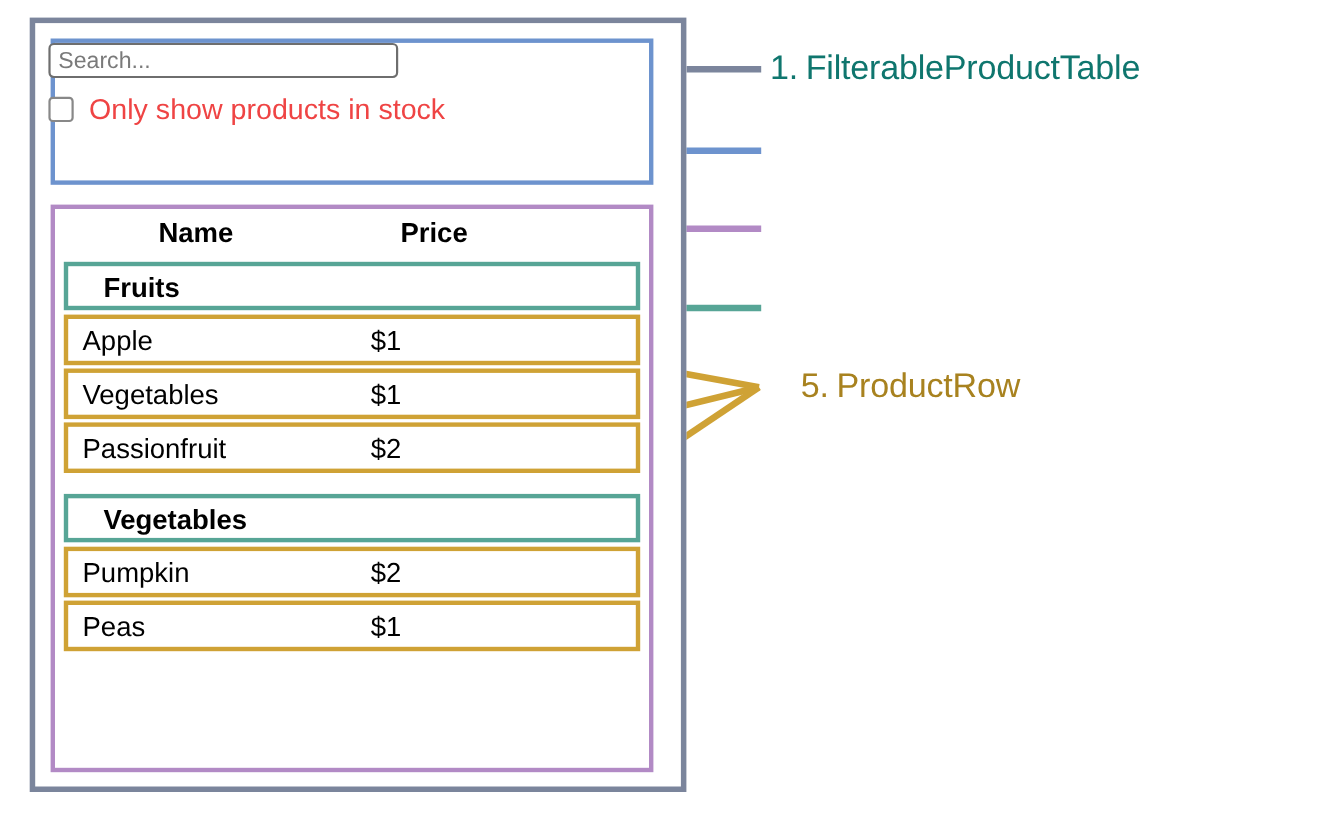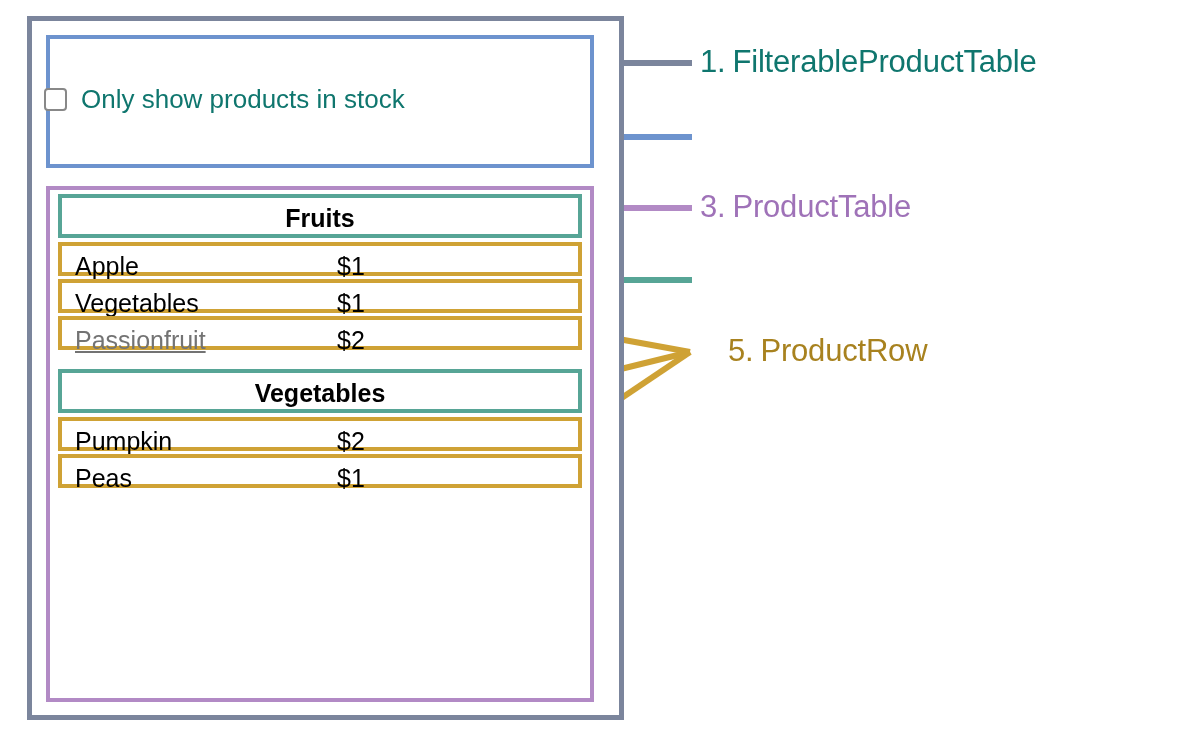--- a/index.html
+++ b/index.html
@@ -77,21 +77,21 @@
     height: 23px;
     box-sizing: border-box;
     border: 2px solid #888888;
     border-radius: 4px;
     background: #ffffff;
     flex: none;
   }
   .checkbox-label {
     margin-left: 14px;
     font-size: 26px;
-    color: #0f766e;
+    color: #ef4444;
     font-family: "Liberation Sans", sans-serif;
     white-space: nowrap;
   }
 
   
   .box-producttable {
     position: absolute;
     left: 46px;
     top: 186px;
     width: 548px;
@@ -130,44 +130,45 @@
     width: 524px;
     height: 44px;
     border: 4px solid #57a596;
     background: #ffffff;
     margin-bottom: 4px;
   }
   .row-category .cat-label {
     position: absolute;
     left: 0; right: 0;
     top: 6px;
-    text-align: center;
+    text-align: left;
     font-size: 25px;
     font-weight: bold;
     color: #000000;
+    padding-left: 32px;
   }
 
   .row-product {
     position: relative;
     box-sizing: border-box;
     width: 524px;
-    height: 34px;
+    height: 46px;
     border: 4px solid #cfa235;
     background: #ffffff;
     margin-bottom: 3px;
   }
   .cell-name {
     position: absolute;
     left: 13px;
     top: 6px;
     font-size: 25px;
     color: #000000;
     white-space: nowrap;
   }
-  .cell-name.out-of-stock { color: #737373; text-decoration: underline; }
+  .cell-name.out-of-stock { color: #000000; }
   .cell-price {
     position: absolute;
     left: 275px;
     top: 6px;
     font-size: 25px;
     color: #000000;
     white-space: nowrap;
   }
 
   .group-gap { height: 16px; }
@@ -207,30 +208,35 @@
 
     <line x1="580" y1="332" x2="690" y2="352" stroke="#cfa235" stroke-width="6"></line>
     <line x1="580" y1="379" x2="690" y2="352" stroke="#cfa235" stroke-width="6"></line>
     <line x1="580" y1="426" x2="690" y2="352" stroke="#cfa235" stroke-width="6"></line>
   </svg>
 
   <div class="box-outer"></div>
 
   <div class="box-searchbar"></div>
 
+  <div class="search-input" title="Search...">Search...</div>
 
   <div class="checkbox-row">
     <span class="checkbox-box"></span>
     <span class="checkbox-label">Only show products in stock</span>
   </div>
 
   <div class="box-producttable"></div>
 
   <div class="table-inner">
 
+    <div class="thead">
+      <span class="th th-name">Name</span>
+      <span class="th th-price">Price</span>
+    </div>
 
     <div class="row-category">
       <span class="cat-label">Fruits</span>
     </div>
 
     <div class="row-product">
       <span class="cell-name">Apple</span>
       <span class="cell-price">$1</span>
     </div>
     <div class="row-product">
@@ -257,22 +263,19 @@
       <span class="cell-price">$1</span>
     </div>
 
   </div>
 
   <div class="legend-item" style="left:700px; top:44px; color:#0f766e;">
     <span class="legend-num">1.</span><span>FilterableProductTable</span>
   </div>
 
 
-  <div class="legend-item" style="left:700px; top:189px; color:#9f72b8;">
-    <span class="legend-num">3.</span><span>ProductTable</span>
-  </div>
 
 
   <div class="legend-item" style="left:728px; top:333px; color:#a8821f;">
     <span class="legend-num">5.</span><span>ProductRow</span>
   </div>
 
 </div>
 
 </body></html>

